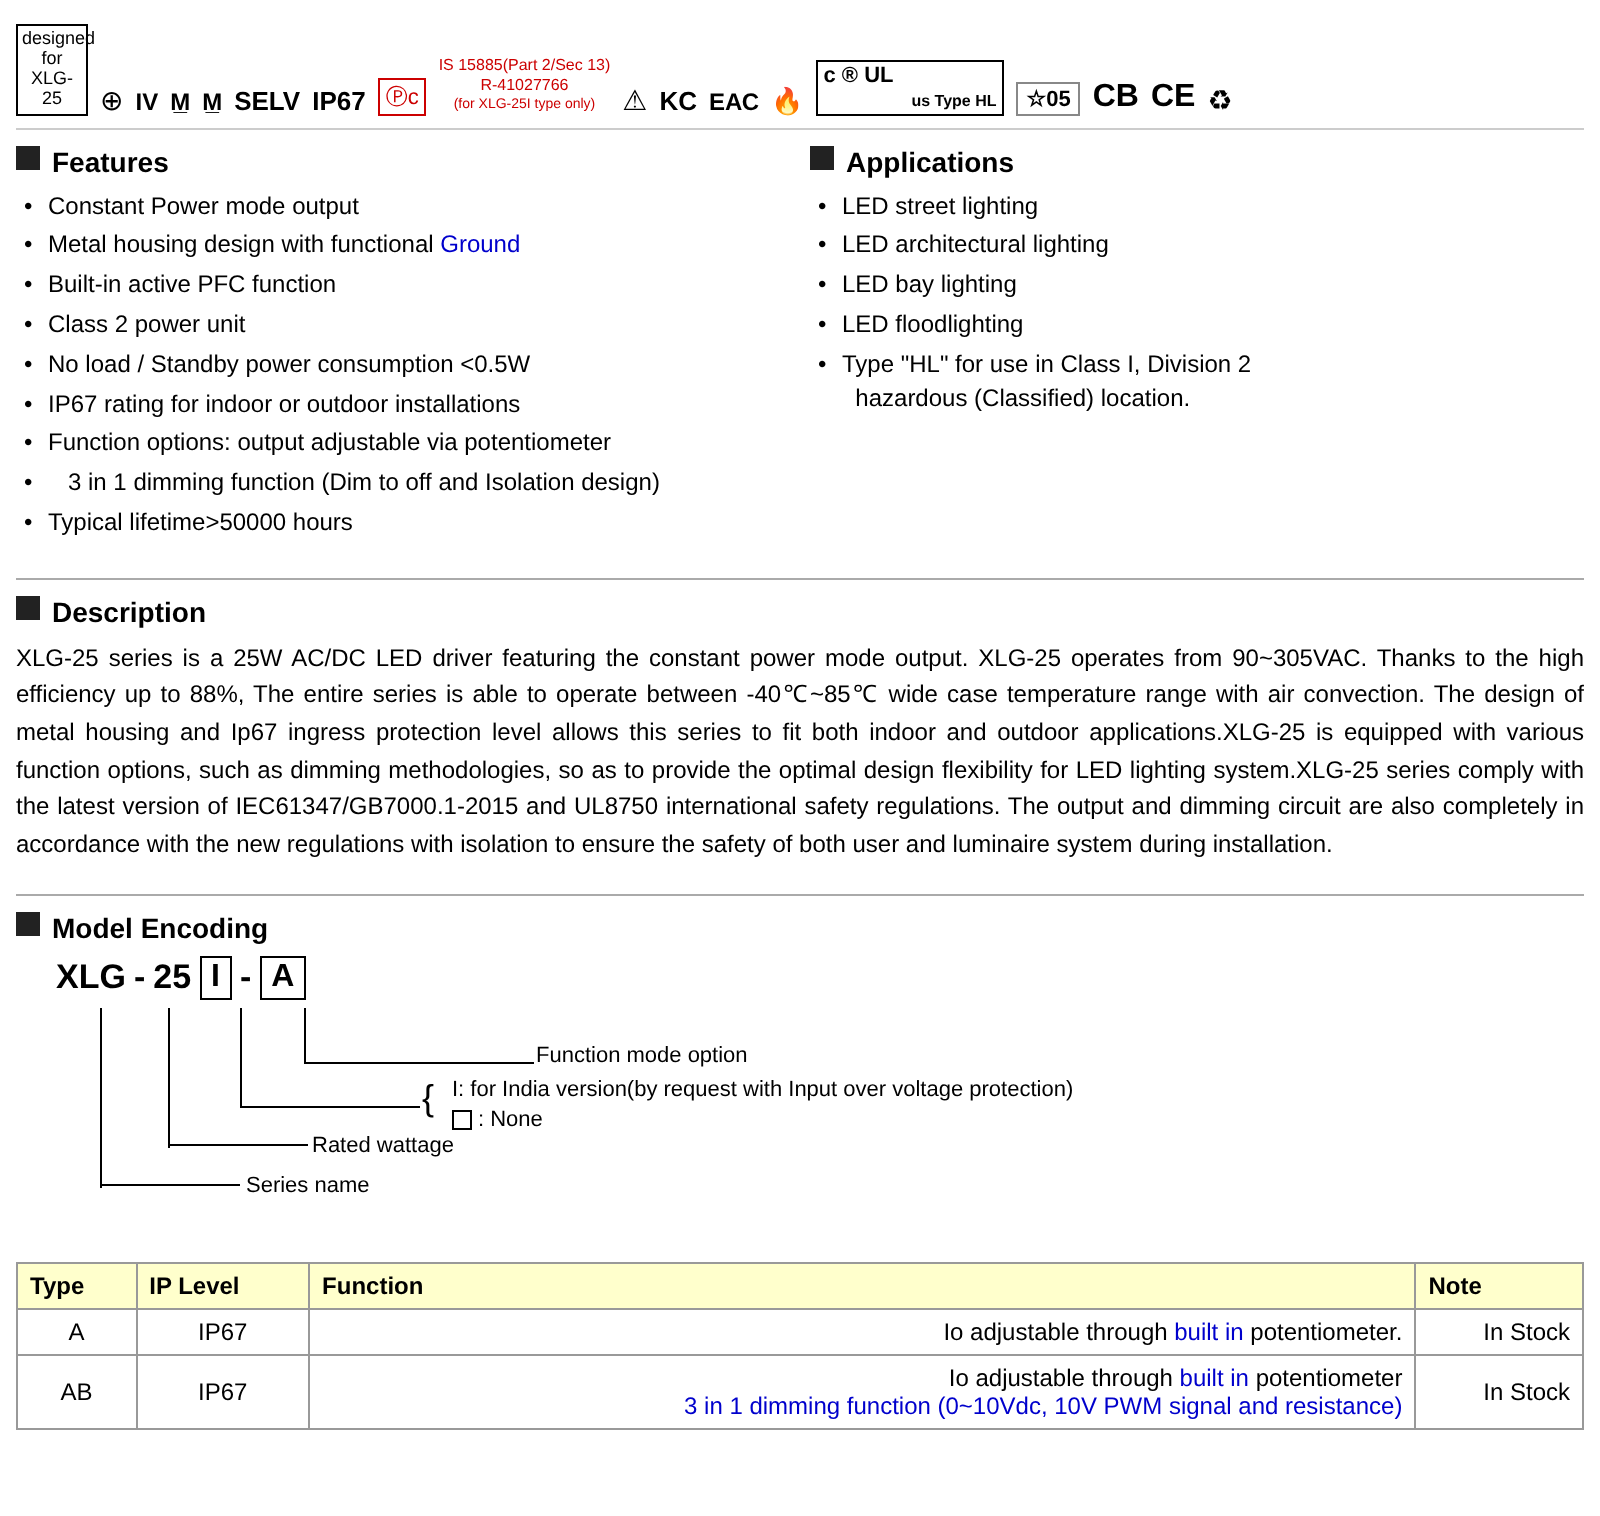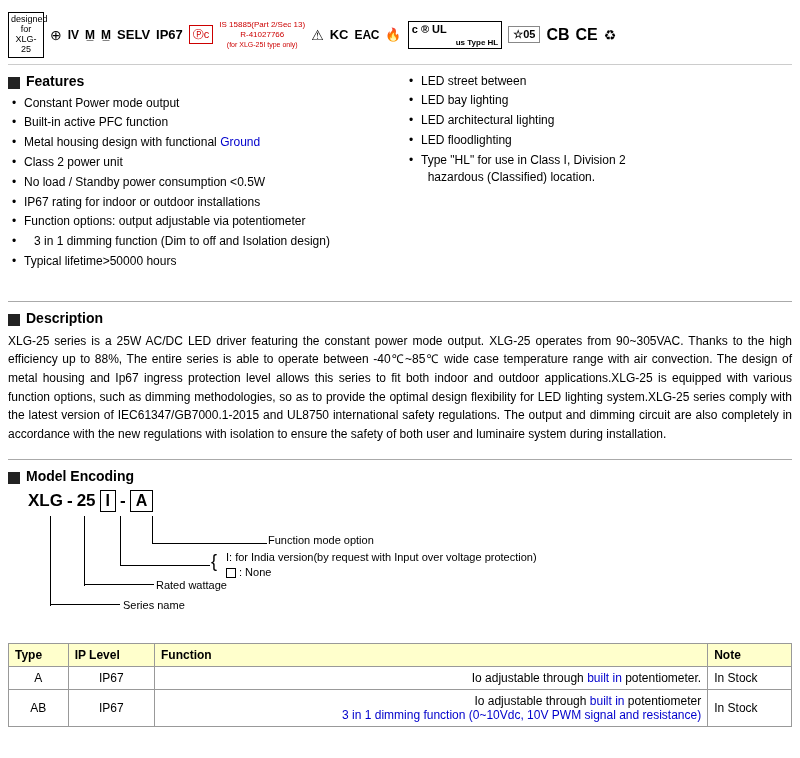--- a/index.html
+++ b/index.html
@@ -9,39 +9,39 @@
       background: #fff;
       color: #000;
       width: 800px;
       min-height: 758px;
       padding: 8px;
     }
 
     
     .cert-bar {
       display: flex;
-      align-items: center;
+      align-items: flex-end;
       gap: 6px;
       padding: 4px 0 6px 0;
       border-bottom: 1px solid #ccc;
       flex-wrap: wrap;
     }
 
     
     .main-content {
       display: flex;
       gap: 10px;
       margin-top: 8px;
     }
     .left-col { flex: 1; }
     .right-col { flex: 1; }
 
     .section-header {
       display: flex;
-      align-items: flex-end;
+      align-items: flex-start;
       gap: 6px;
       margin-bottom: 6px;
     }
     .section-square {
       width: 12px;
       height: 12px;
       background: #222;
       flex-shrink: 0;
     }
     .section-title {
@@ -62,21 +62,21 @@
     }
     .features-list li::before {
       content: '•';
       position: absolute;
       left: 0;
     }
     .highlight-blue { color: #0000cc; }
 
     
     .description-section {
-      margin-top: 28px;
+      margin-top: 16px;
       border-top: 1px solid #aaa;
       padding-top: 8px;
     }
     .description-text {
       font-size: 12px;
       line-height: 1.55;
       text-align: justify;
       margin-top: 6px;
     }
 
@@ -108,21 +108,21 @@
       text-align: left;
     }
     .spec-table td {
       border: 1px solid #999;
       padding: 4px 6px;
       vertical-align: middle;
       text-align: right;
     }
     .spec-table tr td:first-child { text-align: center; }
     .spec-table tr td:nth-child(2) { text-align: center; }
-    .spec-table tr td:last-child { text-align: left; }
+    .spec-table tr td:last-child { text-align: right; }
     .highlight-text { color: #0000cc; }
   </style>
 </head>
 <body>
 
 <div class="cert-bar">
 
   <span style="font-size:9px;border:1px solid #000;padding:2px;line-height:1.1;text-align:center;width:36px;display:inline-block;">designed<br>for<br>XLG-25</span>
   <span style="font-size:14px;">⊕</span>
   <span style="font-weight:bold;font-size:12px;">IV</span>
@@ -144,35 +144,39 @@
 </div>
 
 <div class="main-content">
   <div class="left-col">
     <div class="section-header">
       <div class="section-square"></div>
       <span class="section-title">Features</span>
     </div>
     <ul class="features-list">
       <li>Constant Power mode output</li>
+      <li>Metal housing design with functional <span class="highlight-blue">Ground</span></li>
       <li>Built-in active PFC function</li>
-      <li>Metal housing design with functional <span class="highlight-blue">Ground</span></li>
       <li>Class 2 power unit</li>
       <li>No load / Standby power consumption &lt;0.5W</li>
       <li>IP67 rating for indoor or outdoor installations</li>
       <li>Function options: output adjustable via potentiometer</li>
       <li style="padding-left:22px;">3 in 1 dimming function (Dim to off and Isolation design)</li>
       <li>Typical lifetime&gt;50000 hours</li>
     </ul>
   </div>
   <div class="right-col">
+    <div class="section-header">
+      <div class="section-square"></div>
+      <span class="section-title">Applications</span>
+    </div>
     <ul class="features-list">
-      <li>LED street between</li>
+      <li>LED street lighting</li>
+      <li>LED architectural lighting</li>
       <li>LED bay lighting</li>
-      <li>LED architectural lighting</li>
       <li>LED floodlighting</li>
       <li>Type "HL" for use in Class I, Division 2<br>&nbsp;&nbsp;hazardous (Classified) location.</li>
     </ul>
   </div>
 </div>
 
 <div class="description-section">
   <div class="section-header">
     <div class="section-square"></div>
     <span class="section-title">Description</span>

